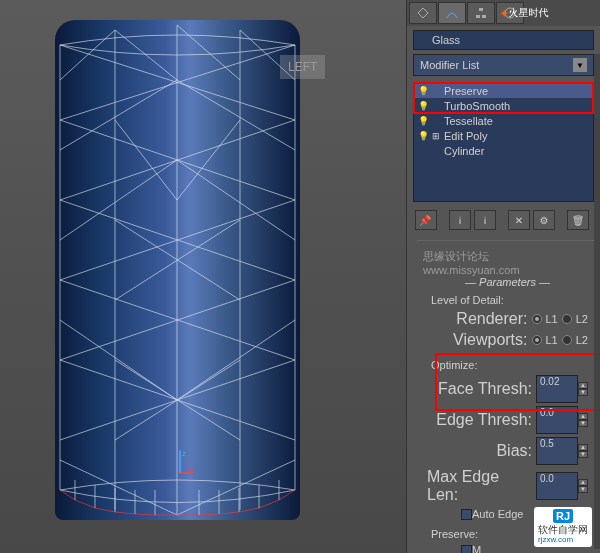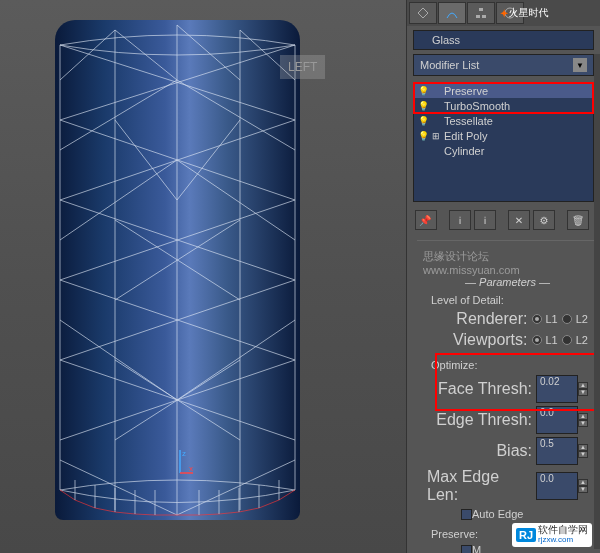--- a/index.html
+++ b/index.html
@@ -254,20 +254,21 @@
       position: absolute;
       bottom: 6px; right: 8px;
       background: #fff;
       padding: 2px 4px;
       border-radius: 3px;
       font-size: 11px;
       color: #0066cc;
       display: flex;
       align-items: center;
       gap: 2px;
+      flex-direction: column;
     }
     .bottom-logo .cn { color: #333; font-size: 10px; }
     .scrollbar {
       position: absolute;
       right: 0; top: 54px;
       width: 6px;
       height: 495px;
       background: #444;
     }
   </style>

